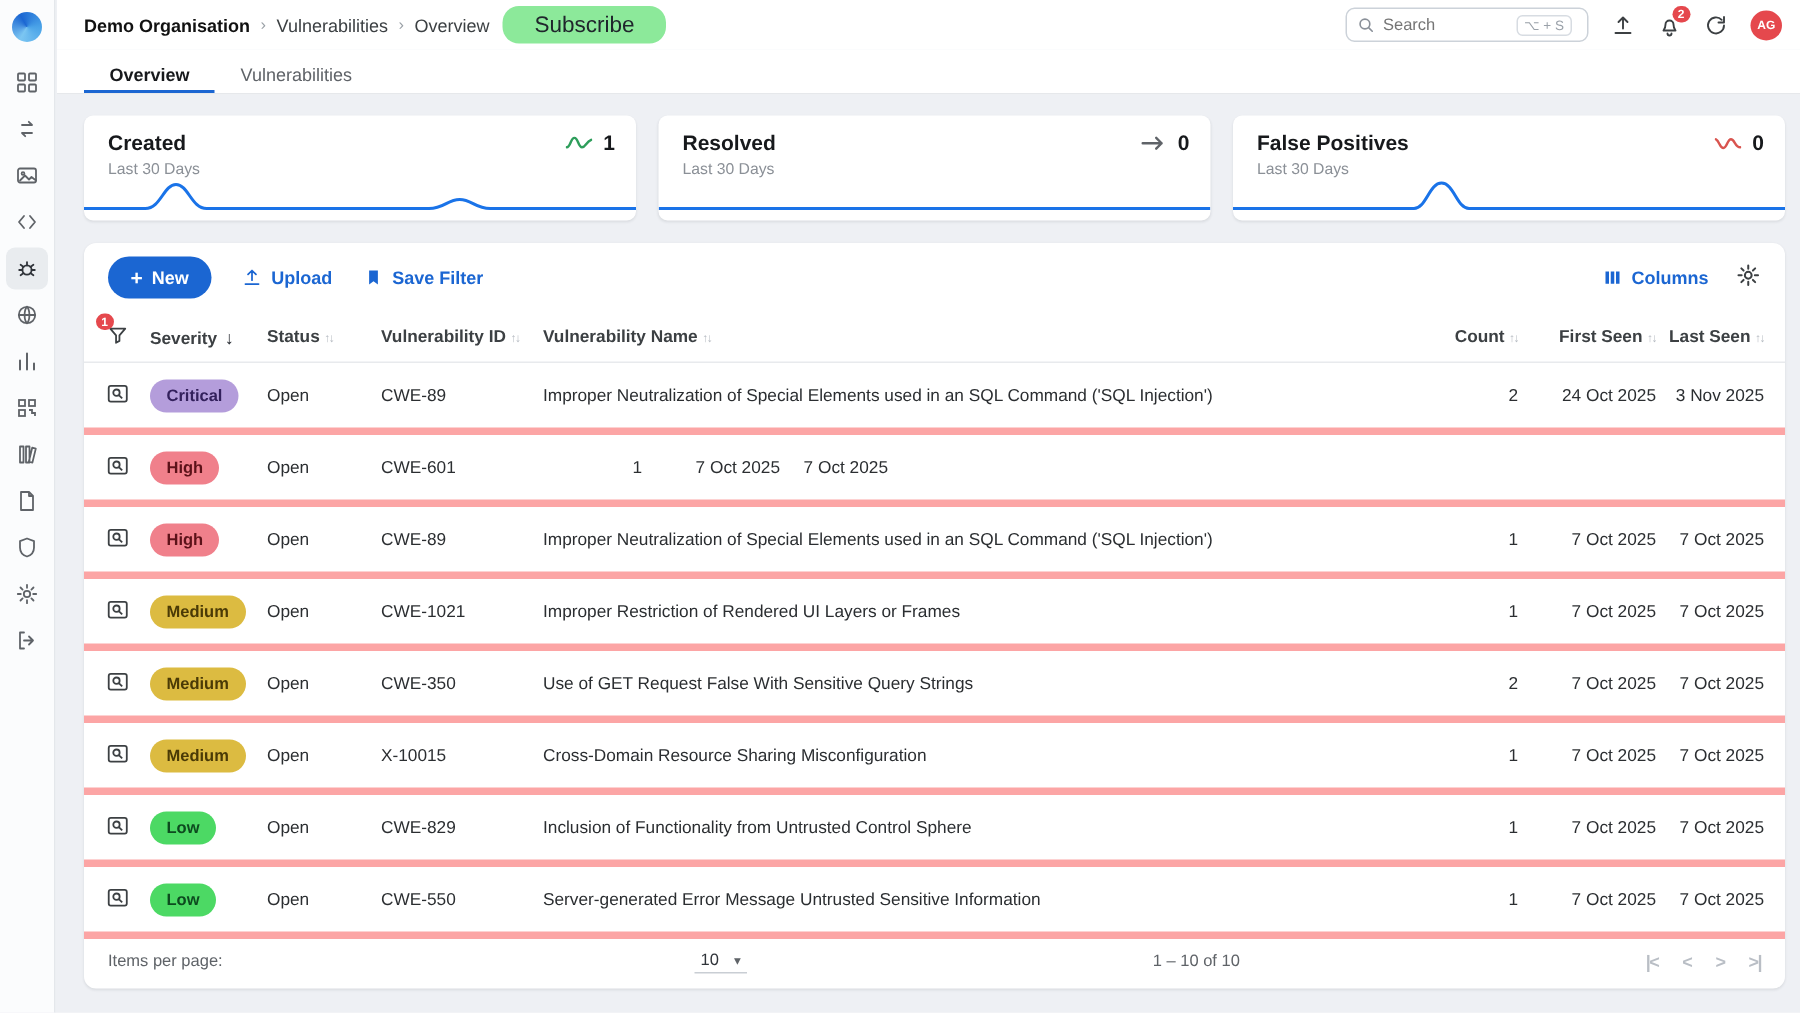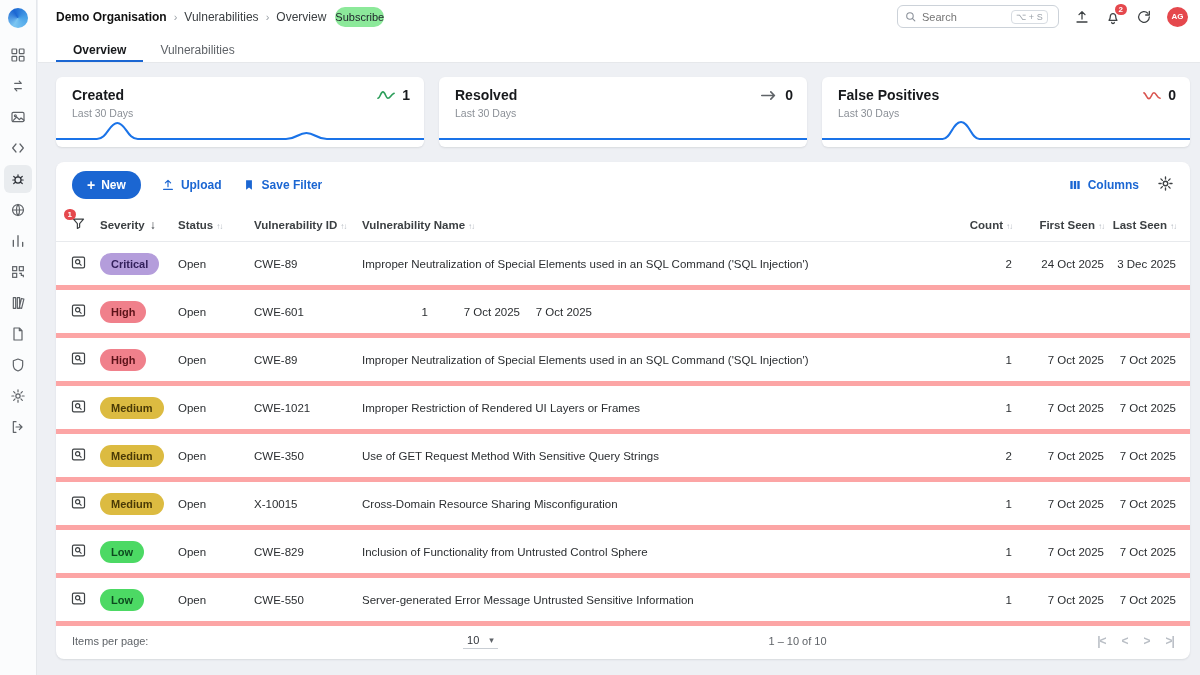--- a/index.html
+++ b/index.html
@@ -15,22 +15,22 @@
               display:flex; align-items:center; justify-content:center; color:#5f6368; cursor:pointer; }
   .side-btn.active { background:#e9ecef; color:#30343a; }
   .side-btn svg { width:16px; height:16px; }
 
   
   .main { position:absolute; left:38px; top:0; width:1162px; height:675px; }
   .topbar { height:33px; background:#fff; display:flex; align-items:center; padding:0 12px 0 18px; }
   .breadcrumb { display:flex; align-items:center; gap:7px; font-size:12px; color:#3c4043; }
   .crumb-first { font-weight:700; color:#111; }
   .crumb-sep { color:#9aa0a6; font-size:11px; }
-  .subscribe { background:#8ce99a; color:#20262c; border:none; border-radius:11px; font-size:11px;
-               padding:4px 0; margin-left:9px; cursor:pointer; }
+  .subscribe { background:#8ce99a; color:#20262c; border:none; border-radius:11px; font-size:15px;
+               padding:4px 21px; margin-left:9px; cursor:pointer; }
   .top-right { margin-left:auto; display:flex; align-items:center; gap:15px; }
   .searchbox { width:162px; height:23px; border:1px solid #ccd2d9; border-radius:6px; display:flex;
                align-items:center; gap:5px; padding:0 6px; background:#fff; color:#8a9099; }
   .searchbox input { border:none; outline:none; background:transparent; font-size:11px; width:84px;
                      color:#333; font-family:"Liberation Sans", sans-serif; }
   .kbd { border:1px solid #d7dce2; border-radius:4px; font-size:9px; padding:1px 4px; color:#9aa1a9; white-space:nowrap; }
   .icon-btn { position:relative; border:none; background:none; color:#3c4043; cursor:pointer;
               display:flex; align-items:center; }
   .icon-btn svg { width:16px; height:16px; }
   .badge-dot { position:absolute; top:-5px; right:-6px; background:#e5484d; color:#fff; font-size:8px;
@@ -359,21 +359,21 @@
                   <circle cx="10.8" cy="11" r="3"></circle>
                   <path d="M13 13.2l3.2 3.2"></path>
                 </svg></button>
             </div>
           <div class="col-sev"><span class="badge sev-critical">Critical</span></div>
           <div class="col-status">Open</div>
           <div class="col-id">CWE-89</div>
           <div class="col-name">Improper Neutralization of Special Elements used in an SQL Command ('SQL Injection')</div>
           <div class="col-count">2</div>
           <div class="col-first">24 Oct 2025</div>
-          <div class="col-last">3 Dec 2025</div>
+          <div class="col-last">3 Nov 2025</div>
         </div>
 
         <div class="trow">
           <div class="col-action">
               <button class="view-btn"><svg viewBox="0 0 24 24" fill="none" stroke="currentColor" stroke-width="1.7">
                   <rect x="3.5" y="4.5" width="17" height="15" rx="2"></rect>
                   <circle cx="10.8" cy="11" r="3"></circle>
                   <path d="M13 13.2l3.2 3.2"></path>
                 </svg></button>
             </div>
@@ -423,21 +423,21 @@
           <div class="col-action">
               <button class="view-btn"><svg viewBox="0 0 24 24" fill="none" stroke="currentColor" stroke-width="1.7">
                   <rect x="3.5" y="4.5" width="17" height="15" rx="2"></rect>
                   <circle cx="10.8" cy="11" r="3"></circle>
                   <path d="M13 13.2l3.2 3.2"></path>
                 </svg></button>
             </div>
           <div class="col-sev"><span class="badge sev-medium">Medium</span></div>
           <div class="col-status">Open</div>
           <div class="col-id">CWE-350</div>
-          <div class="col-name">Use of GET Request Method With Sensitive Query Strings</div>
+          <div class="col-name">Use of GET Request False With Sensitive Query Strings</div>
           <div class="col-count">2</div>
           <div class="col-first">7 Oct 2025</div>
           <div class="col-last">7 Oct 2025</div>
         </div>
 
         <div class="trow">
           <div class="col-action">
               <button class="view-btn"><svg viewBox="0 0 24 24" fill="none" stroke="currentColor" stroke-width="1.7">
                   <rect x="3.5" y="4.5" width="17" height="15" rx="2"></rect>
                   <circle cx="10.8" cy="11" r="3"></circle>

